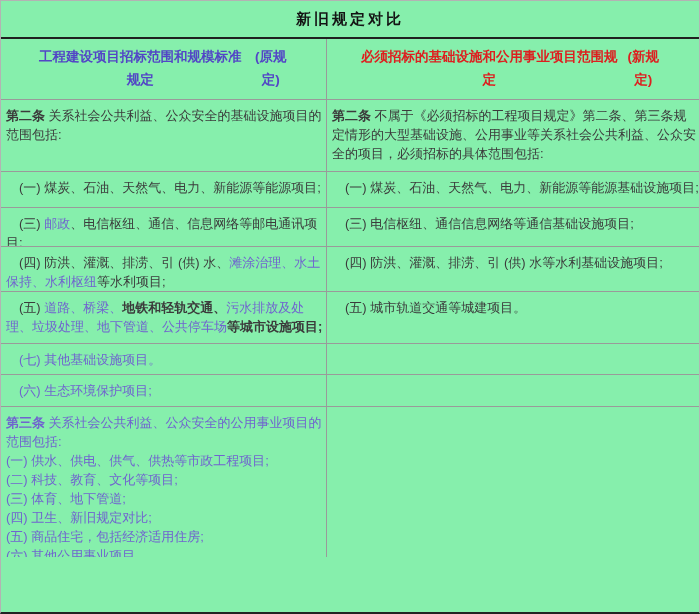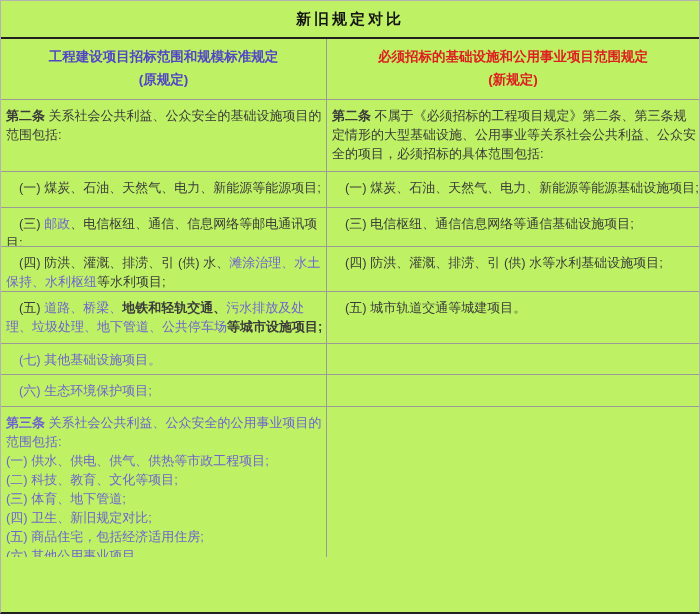--- a/index.html
+++ b/index.html
@@ -1,20 +1,20 @@
 <!DOCTYPE html>
 <html><head>
 <meta charset="utf-8">
 <style>
   html,body{margin:0;padding:0;background:#ffffff;}
   .page{
     position:relative;
     width:700px;height:614px;
     box-sizing:border-box;
-    background:#bef264;
+    background:#86efac;
     border:1px solid #b3b3b3;
     border-bottom:2px solid #222222;
     font-family:"Liberation Sans","DejaVu Sans",sans-serif;
     color:#3b3b3b;
     overflow:hidden;
   }
   .title-row{
     height:38px;
     box-sizing:border-box;
     border-bottom:2px solid #202020;
@@ -22,21 +22,21 @@
     font-size:15px;font-weight:bold;color:#141414;
     letter-spacing:3px;
   }
   .header-row{
     display:flex;height:61px;
     box-sizing:border-box;
     border-bottom:1px solid #9a9a9a;
   }
   .hcell{
     box-sizing:border-box;
-    display:flex;flex-direction:column;justify-content:center;align-items:center;
+    display:flex;flex-direction:row;justify-content:center;align-items:center;
     text-align:center;font-weight:bold;font-size:13.5px;line-height:1.7;
     padding:0 32px;
   }
   .hcell.old{width:326px;border-right:1px solid #9a9a9a;}
   .hcell.new{flex:1;}
   .trow{
     display:flex;box-sizing:border-box;
     border-bottom:1px solid #9a9a9a;
   }
   .trow:last-child{border-bottom:none;}

